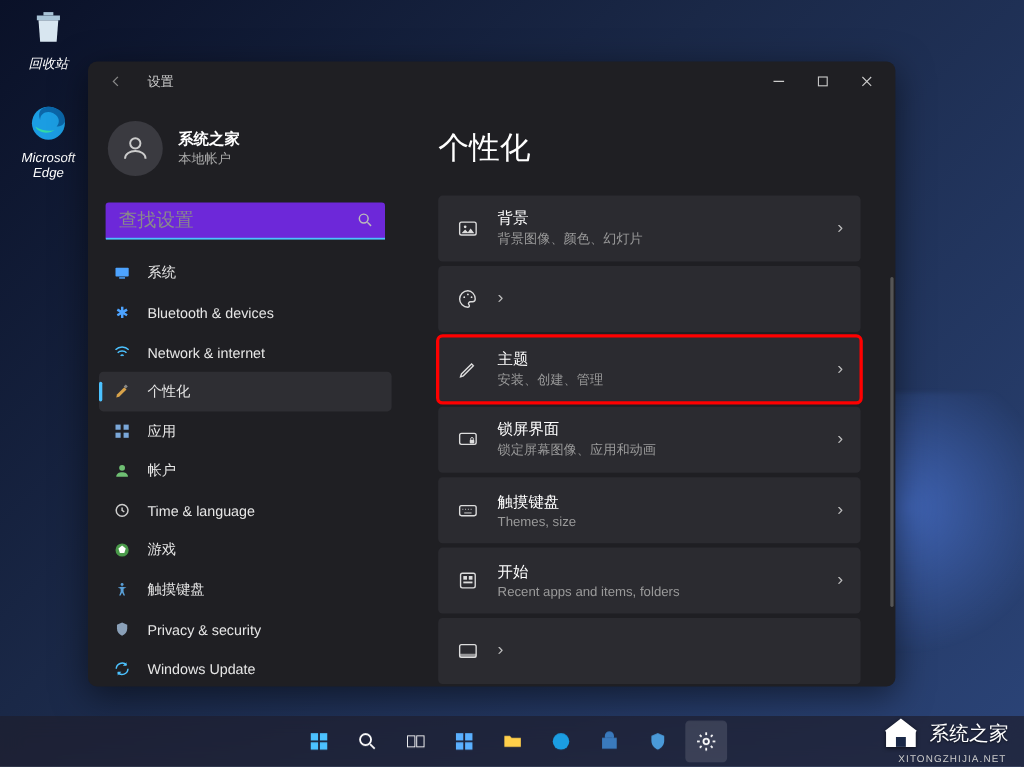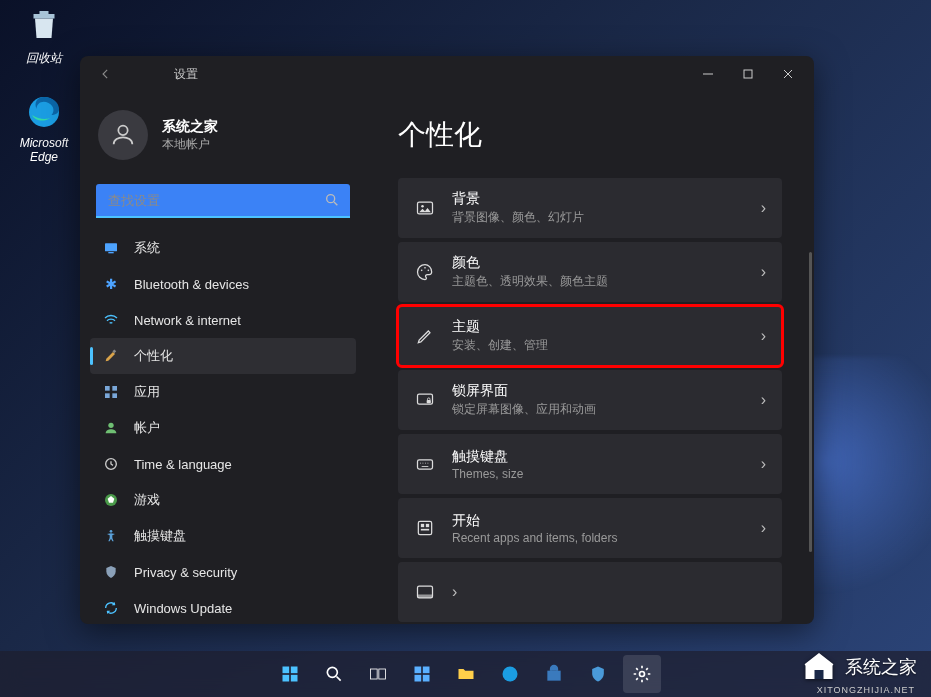--- a/index.html
+++ b/index.html
@@ -8,35 +8,35 @@
 
 .desktop { position: absolute; top: 0; left: 0; width: 100%; height: 100%; }
 .desktop-icon { position: absolute; width: 64px; text-align: center; color: #fff; font-size: 12px; cursor: pointer; font-style: italic; }
 .desktop-icon .ico { width: 40px; height: 40px; margin: 0 auto 4px; display: flex; align-items: center; justify-content: center; }
 .di-recycle { top: 6px; left: 12px; }
 .di-edge { top: 92px; left: 12px; }
 .di-pc { top: 180px; left: 12px; }
 
 
 .window { position: absolute; top: 56px; left: 80px; width: 734px; height: 568px; background: #1f1f23; border-radius: 8px; box-shadow: 0 8px 32px rgba(0,0,0,.5); display: flex; flex-direction: column; overflow: hidden; }
-.titlebar { height: 36px; display: flex; align-items: center; padding: 0 6px 0 12px; color: #ccc; gap: 40px; }
+.titlebar { height: 36px; display: flex; align-items: center; padding: 0 6px 0 12px; color: #ccc; }
 .titlebar .back { width: 28px; height: 28px; display:flex; align-items:center; justify-content:center; color:#888; }
 .titlebar .title { font-size: 12px; margin-left: 14px; }
 .winctrls { margin-left: auto; display: flex; }
 .winctrls div { width: 40px; height: 28px; display:flex; align-items:center; justify-content:center; color:#ccc; }
 
 .body { flex:1; display:flex; overflow:hidden; }
 .sidebar { width: 286px; padding: 12px 10px 12px 10px; display:flex; flex-direction:column; }
 .profile { display:flex; align-items:center; gap:14px; padding: 6px 8px 18px 8px; }
 .avatar { width: 50px; height:50px; border-radius:50%; background:#3a3a40; display:flex; align-items:center; justify-content:center; color:#ddd; }
 .profile-name { color:#fff; font-weight:600; font-size:14px; }
 .profile-sub { color:#aaa; font-size:12px; }
 
 .search { position:relative; margin: 6px 6px 12px 6px; }
-.search input { width:100%; height:34px; background:#3b82f6; border:none; border-bottom:2px solid #4cc2ff; color:#fff; padding:0 34px 0 12px; font-size:13px; border-radius:3px 3px 0 0; outline:none; }
+.search input { width:100%; height:34px; background:#6d28d9; border:none; border-bottom:2px solid #4cc2ff; color:#fff; padding:0 34px 0 12px; font-size:17px; border-radius:3px 3px 0 0; outline:none; }
 .search input::placeholder{color:#8a8a8a;}
 .search .sicon { position:absolute; right:10px; top:8px; color:#bbb; }
 
 .nav { display:flex; flex-direction:column; gap:0; }
 .nav-item { display:flex; align-items:center; gap:14px; height:36px; padding:0 12px; color:#e6e6e6; font-size:13px; border-radius:4px; cursor:pointer; position:relative; }
 .nav-item.active { background:#2e2e33; }
 .nav-item.active::before { content:""; position:absolute; left:0; top:9px; bottom:9px; width:3px; background:#4cc2ff; border-radius:2px; }
 .nav-item .nicon { width:18px; height:18px; display:flex; align-items:center; justify-content:center; color:#7fb8ff; font-size:14px; }
 .nav-item .nicon svg { width:16px; height:16px; }
 
@@ -266,24 +266,20 @@
 
           <div class="card">
             <span class="cicon">
                 <svg viewBox="0 0 24 24" width="20" height="20">
                   <path fill="none" stroke="#ddd" stroke-width="1.5" d="M12 3a9 9 0 1 0 0 18c2 0 2-2 1-3s0-3 2-3h2c2 0 3-1 3-3c0-5-4-9-8-9z"></path>
                   <circle cx="8" cy="10" r="1" fill="#ddd"></circle>
                   <circle cx="12" cy="7" r="1" fill="#ddd"></circle>
                   <circle cx="16" cy="10" r="1" fill="#ddd"></circle>
                 </svg>
               </span>
-            <div class="ctext">
-                <div class="card-title">颜色</div>
-                <div class="card-sub">主题色、透明效果、颜色主题</div>
-              </div>
             <span class="chev">›</span>
           </div>
 
           <div class="card highlighted">
             <span class="cicon">
                 <svg viewBox="0 0 24 24" width="20" height="20">
                   <path fill="none" stroke="#ddd" stroke-width="1.5" d="M4 20l3-1L18 8l-2-2L5 17z M16 6l2 2"></path>
                 </svg>
               </span>
             <div class="ctext">

